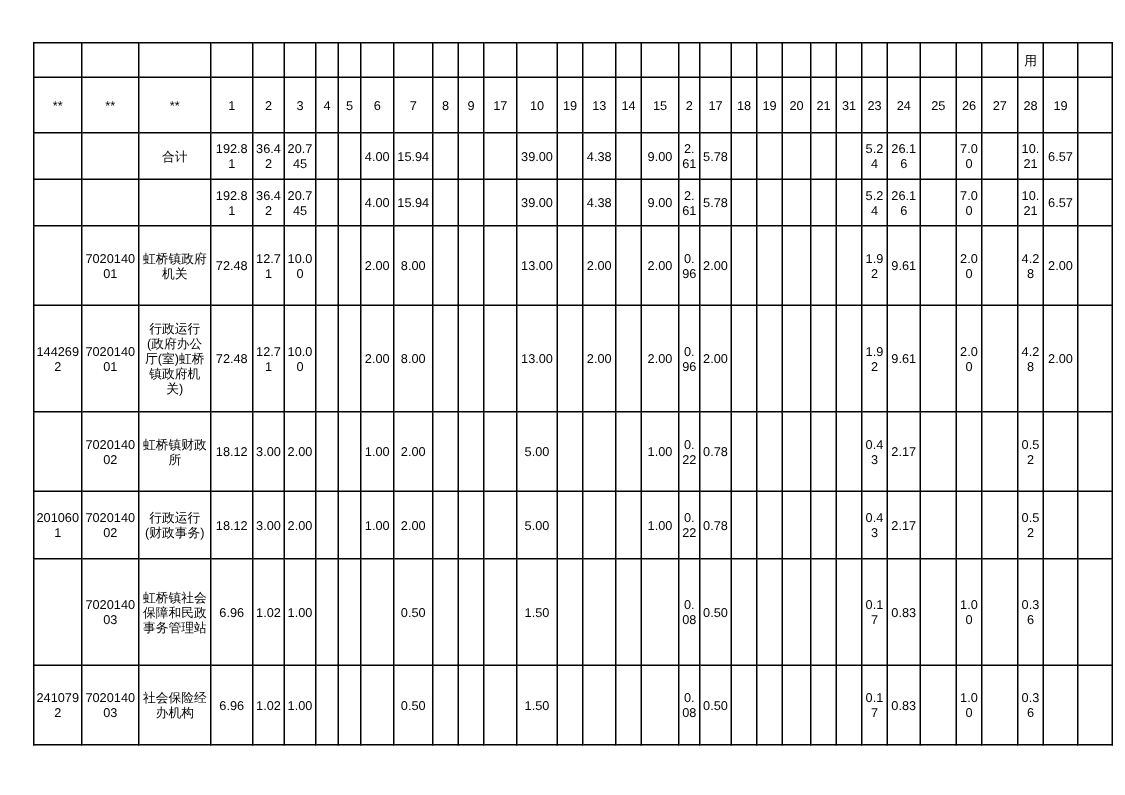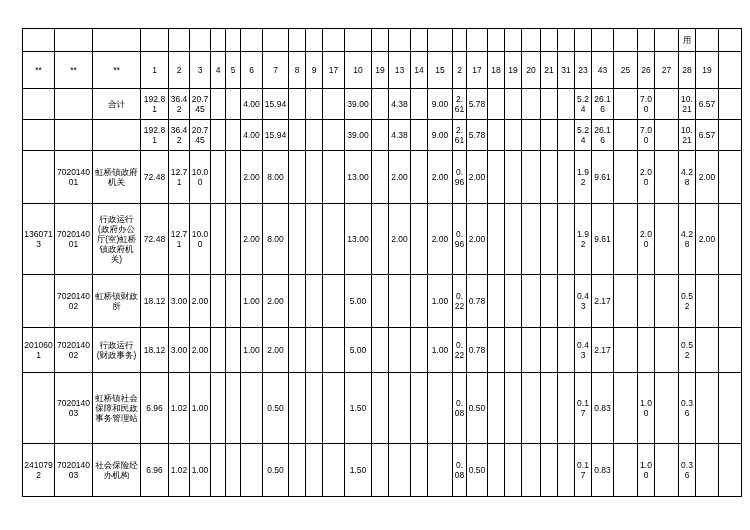--- a/index.html
+++ b/index.html
@@ -141,21 +141,21 @@
       <td>14</td>
       <td>15</td>
       <td>2</td>
       <td>17</td>
       <td>18</td>
       <td>19</td>
       <td>20</td>
       <td>21</td>
       <td>31</td>
       <td>23</td>
-      <td>43</td>
+      <td>24</td>
       <td>25</td>
       <td>26</td>
       <td>27</td>
       <td>28</td>
       <td>19</td>
       <td></td>
     </tr>
 
     <tr class="r-sum">
       <td></td>
@@ -259,21 +259,21 @@
       <td>9.61</td>
       <td></td>
       <td>2.00</td>
       <td></td>
       <td>4.28</td>
       <td>2.00</td>
       <td></td>
     </tr>
 
     <tr class="r-xtall">
-      <td>1360713</td>
+      <td>1442692</td>
       <td>702014001</td>
       <td>行政运行(政府办公厅(室)虹桥镇政府机关)</td>
       <td>72.48</td>
       <td>12.71</td>
       <td>10.00</td>
       <td></td>
       <td></td>
       <td>2.00</td>
       <td>8.00</td>
       <td></td>

